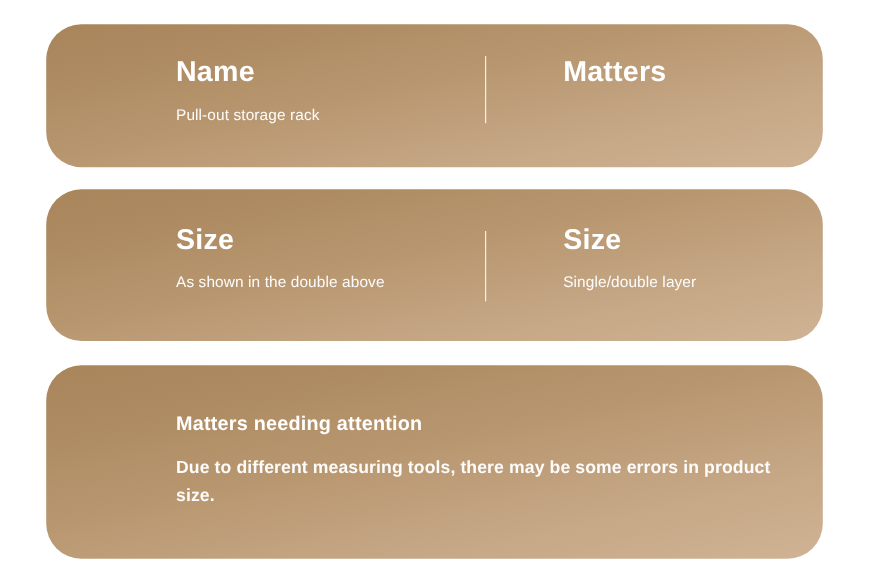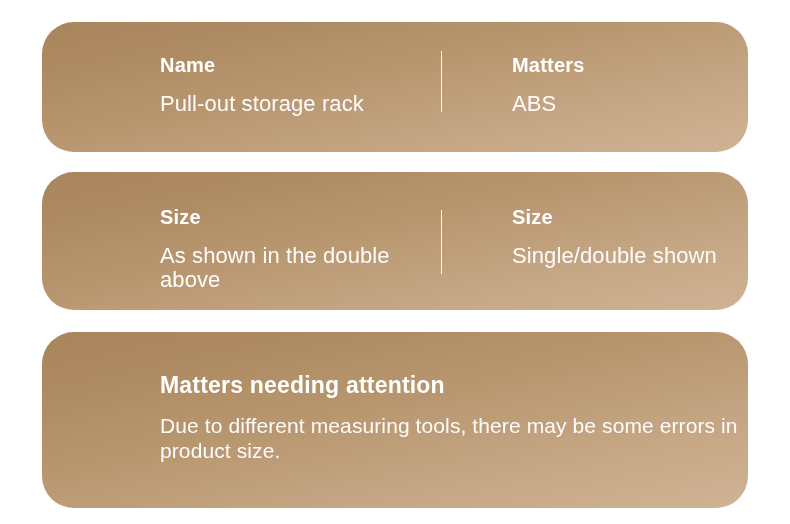--- a/index.html
+++ b/index.html
@@ -60,32 +60,32 @@
   #card-name .spec-field  { top: 42px; }
   #card-size .spec-field  { top: 200px; }
 
   
   #card-name .col-left, #card-name .col-right   { top: 28px; }
   #card-size .col-left, #card-size .col-right   { top: 30px; }
 
   .field-label {
     display: block;
     color: #ffffff;
-    font-size: 20px;
+    font-size: 26px;
     font-weight: 600;
     letter-spacing: 0.2px;
     line-height: 30px;
     margin: 0 0 12px 0;
     white-space: nowrap;
   }
 
   .field-value {
     display: block;
     color: #fdfcfb;
-    font-size: 22px;
+    font-size: 14px;
     font-weight: 400;
     line-height: 24px;
     letter-spacing: 0.1px;
     margin: 0;
   }
 
   
   .column-divider {
     position: absolute;
     left: 399px;
@@ -99,32 +99,32 @@
   
   .notice-block {
     position: absolute;
     left: 118px;
     top: 38px;
     width: 580px;
   }
   .notice-title {
     display: block;
     color: #ffffff;
-    font-size: 23px;
+    font-size: 18px;
     font-weight: 600;
     letter-spacing: 0.2px;
     line-height: 30px;
     margin: 0 0 13px 0;
     white-space: nowrap;
   }
   .notice-text {
     display: block;
     color: #fdfcfb;
-    font-size: 21px;
-    font-weight: 400;
+    font-size: 16px;
+    font-weight: 700;
     line-height: 25px;
     letter-spacing: 0.1px;
     margin: 0;
   }
 </style>
 </head>
 <body>
 
 <div class="spec-sheet">
 
@@ -133,39 +133,38 @@
 
       <div class="spec-field col-left">
         <span class="field-label">Name</span>
         <span class="field-value">Pull-out storage rack</span>
       </div>
 
       <div class="column-divider"></div>
 
       <div class="spec-field col-right">
         <span class="field-label">Matters</span>
-        <span class="field-value">ABS</span>
       </div>
 
     </div>
   </section>
 
   <section class="spec-card" id="card-size">
     <div class="card-columns">
 
       <div class="spec-field col-left">
         <span class="field-label">Size</span>
         <span class="field-value">As shown in the double above</span>
       </div>
 
       <div class="column-divider"></div>
 
       <div class="spec-field col-right">
         <span class="field-label">Size</span>
-        <span class="field-value">Single/double shown</span>
+        <span class="field-value">Single/double layer</span>
       </div>
 
     </div>
   </section>
 
   <section class="spec-card" id="card-notice">
     <div class="notice-block">
       <span class="notice-title">Matters needing attention</span>
       <span class="notice-text">Due to different measuring tools, there may be some errors in product size.</span>
     </div>

